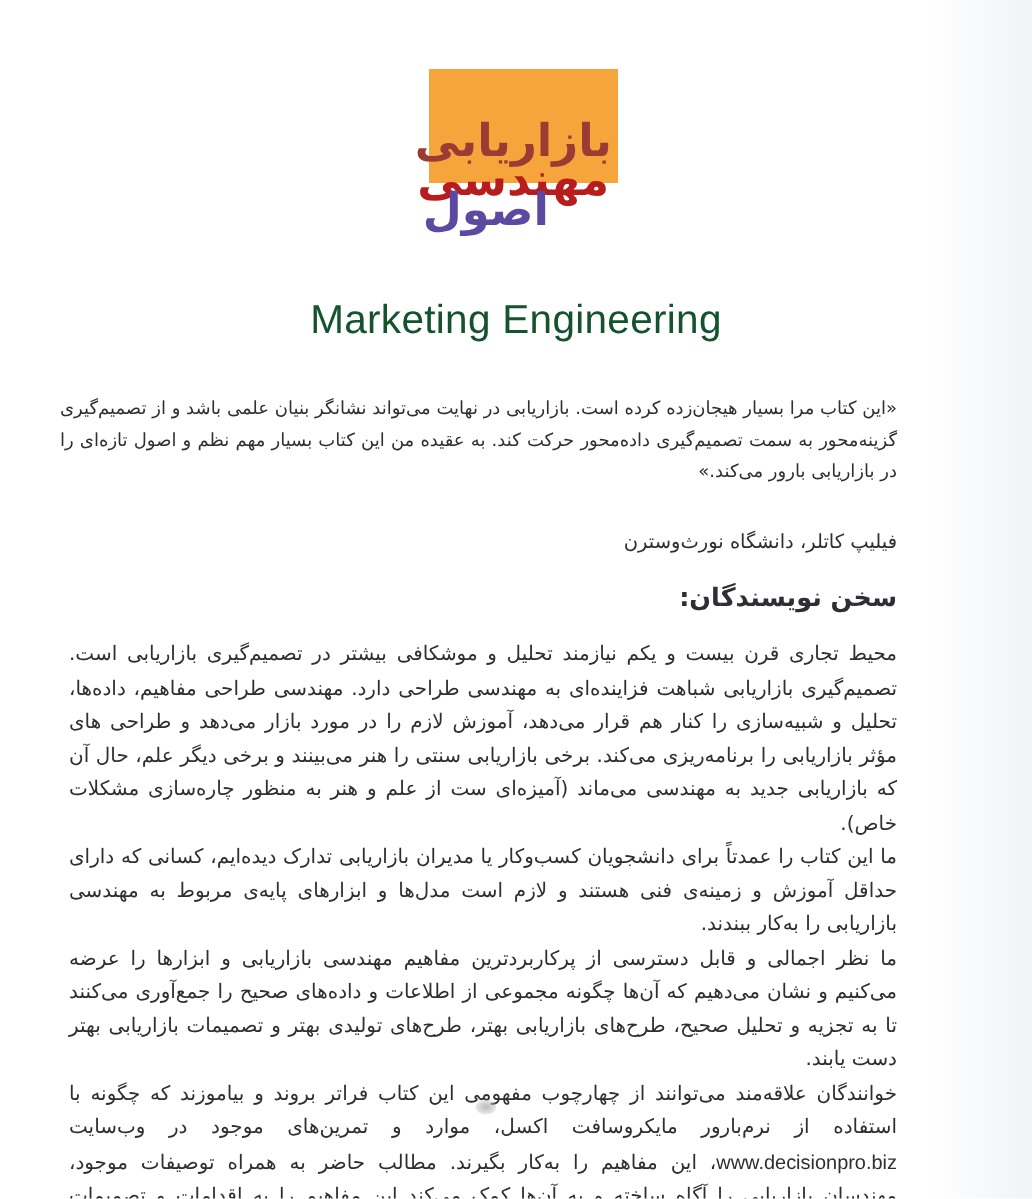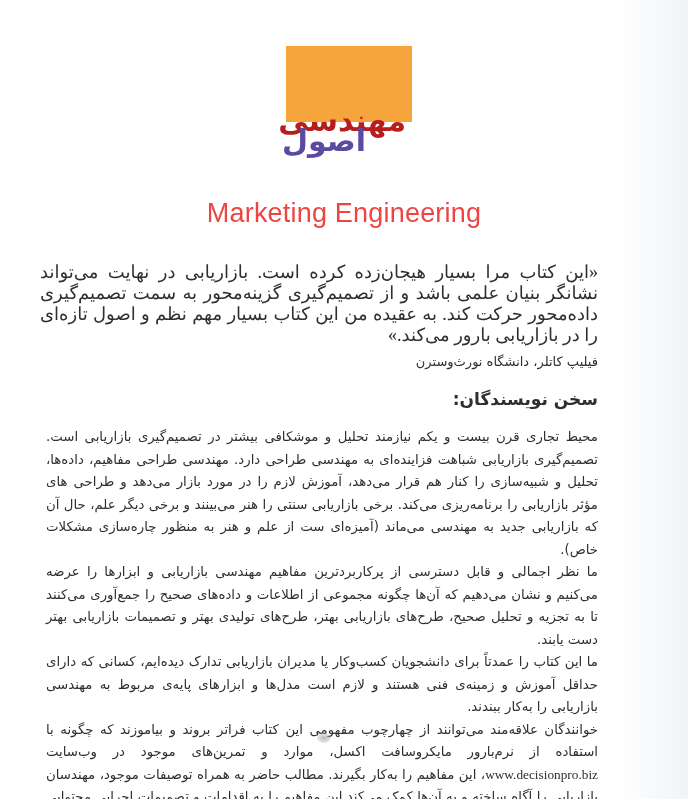--- a/index.html
+++ b/index.html
@@ -19,58 +19,59 @@
   }
   .logo .w1, .logo .w2, .logo .w3 {
     position: absolute; direction: rtl; font-weight: bold; white-space: nowrap;
     font-family: "DejaVu Sans", sans-serif; line-height: 1;
   }
   .logo .w1 { right: 4px; top: 34px; font-size: 30px; color: #9c3a33; }
   .logo .w2 { right: 6px; top: 60px; font-size: 30px; color: #b91c1c; }
   .logo .w3 { right: 46px; top: 80px; font-size: 30px; color: #5b4aa0; }
   .en-title {
     position: absolute; left: 0; width: 688px; top: 198px; text-align: center;
-    font-family: "Liberation Sans", sans-serif; font-size: 27px; color: #ef4444;
+    font-family: "Liberation Sans", sans-serif; font-size: 27px; color: #14532d;
     letter-spacing: 0.2px;
   }
   .rtl {
     position: absolute; direction: rtl; text-align: justify; text-align-last: right;
     font-family: "DejaVu Sans", sans-serif; color: #2e2e34;
   }
-  .quote { right: 90px; left: 40px; top: 262px; font-size: 18px; line-height: 21px; font-family: Liberation Serif, serif; }
+  .quote { right: 90px; left: 40px; top: 262px; font-size: 12px; line-height: 21px; }
   .attrib { right: 90px; top: 342px; font-size: 13px; margin-top: 12px; }
   .heading { right: 90px; top: 389px; font-size: 17px; font-weight: bold; }
   .body-text { right: 90px; left: 46px; top: 426px; font-size: 13.3px; line-height: 22.5px; }
   .body-text p { margin: 0; }
-  .url { direction: ltr; unicode-bidi: embed; font-family: Liberation Serif, serif; }
+  .url { direction: ltr; unicode-bidi: embed; font-family: Liberation Sans, sans-serif; }
   .smudge {
     position: absolute; left: 317px; top: 733px; width: 14px; height: 10px;
     background: radial-gradient(#bbbbbb, rgba(255,255,255,0)); border-radius: 50%;
   }
 </style>
 </head>
 <body>
 
 <div class="logo">
   <div class="block"></div>
+  <div class="w1">بازاریابی</div>
   <div class="w2">مهندسی</div>
   <div class="w3">اصول</div>
 </div>
 
 <div class="en-title">Marketing Engineering</div>
 
 <div class="rtl quote">«این کتاب مرا بسیار هیجان‌زده کرده است. بازاریابی در نهایت می‌تواند نشانگر بنیان علمی باشد و از تصمیم‌گیری گزینه‌محور به سمت تصمیم‌گیری داده‌محور حرکت کند. به عقیده من این کتاب بسیار مهم نظم و اصول تازه‌ای را در بازاریابی بارور می‌کند.»</div>
 
 <div class="rtl attrib">فیلیپ کاتلر، دانشگاه نورث‌وسترن</div>
 
 <div class="rtl heading">سخن نویسندگان:</div>
 
 <div class="rtl body-text">
   <p>محیط تجاری قرن بیست و یکم نیازمند تحلیل و موشکافی بیشتر در تصمیم‌گیری بازاریابی است. تصمیم‌گیری بازاریابی شباهت فزاینده‌ای به مهندسی طراحی دارد. مهندسی طراحی مفاهیم، داده‌ها، تحلیل و شبیه‌سازی را کنار هم قرار می‌دهد، آموزش لازم را در مورد بازار می‌دهد و طراحی های مؤثر بازاریابی را برنامه‌ریزی می‌کند. برخی بازاریابی سنتی را هنر می‌بینند و برخی دیگر علم، حال آن که بازاریابی جدید به مهندسی می‌ماند (آمیزه‌ای ست از علم و هنر به منظور چاره‌سازی مشکلات خاص).</p>
+  <p>ما این کتاب را عمدتاً برای دانشجویان کسب‌وکار یا مدیران بازاریابی تدارک دیده‌ایم، کسانی که دارای حداقل آموزش و زمینه‌ی فنی هستند و لازم است مدل‌ها و ابزارهای پایه‌ی مربوط به مهندسی بازاریابی را به‌کار ببندند.</p>
   <p>ما نظر اجمالی و قابل دسترسی از پرکاربردترین مفاهیم مهندسی بازاریابی و ابزارها را عرضه می‌کنیم و نشان می‌دهیم که آن‌ها چگونه مجموعی از اطلاعات و داده‌های صحیح را جمع‌آوری می‌کنند تا به تجزیه و تحلیل صحیح، طرح‌های بازاریابی بهتر، طرح‌های تولیدی بهتر و تصمیمات بازاریابی بهتر دست یابند.</p>
-  <p>ما این کتاب را عمدتاً برای دانشجویان کسب‌وکار یا مدیران بازاریابی تدارک دیده‌ایم، کسانی که دارای حداقل آموزش و زمینه‌ی فنی هستند و لازم است مدل‌ها و ابزارهای پایه‌ی مربوط به مهندسی بازاریابی را به‌کار ببندند.</p>
   <p>
     <span>خوانندگان علاقه‌مند می‌توانند از چهارچوب مفهومی این کتاب فراتر بروند و بیاموزند که چگونه با استفاده از نرم‌بارور مایکروسافت اکسل، موارد و تمرین‌های موجود در وب‌سایت</span>
     <span class="url">www.decisionpro.biz</span><span>، این مفاهیم را به‌کار بگیرند. مطالب حاضر به همراه توصیفات موجود، مهندسان بازاریابی را آگاه ساخته و به آن‌ها کمک می‌کند این مفاهیم را به اقدامات و تصمیمات اجرایی محتوایی تبدیل کنند.</span>
   </p>
 </div>
 
 <div class="smudge"></div>
 
 </body></html>

